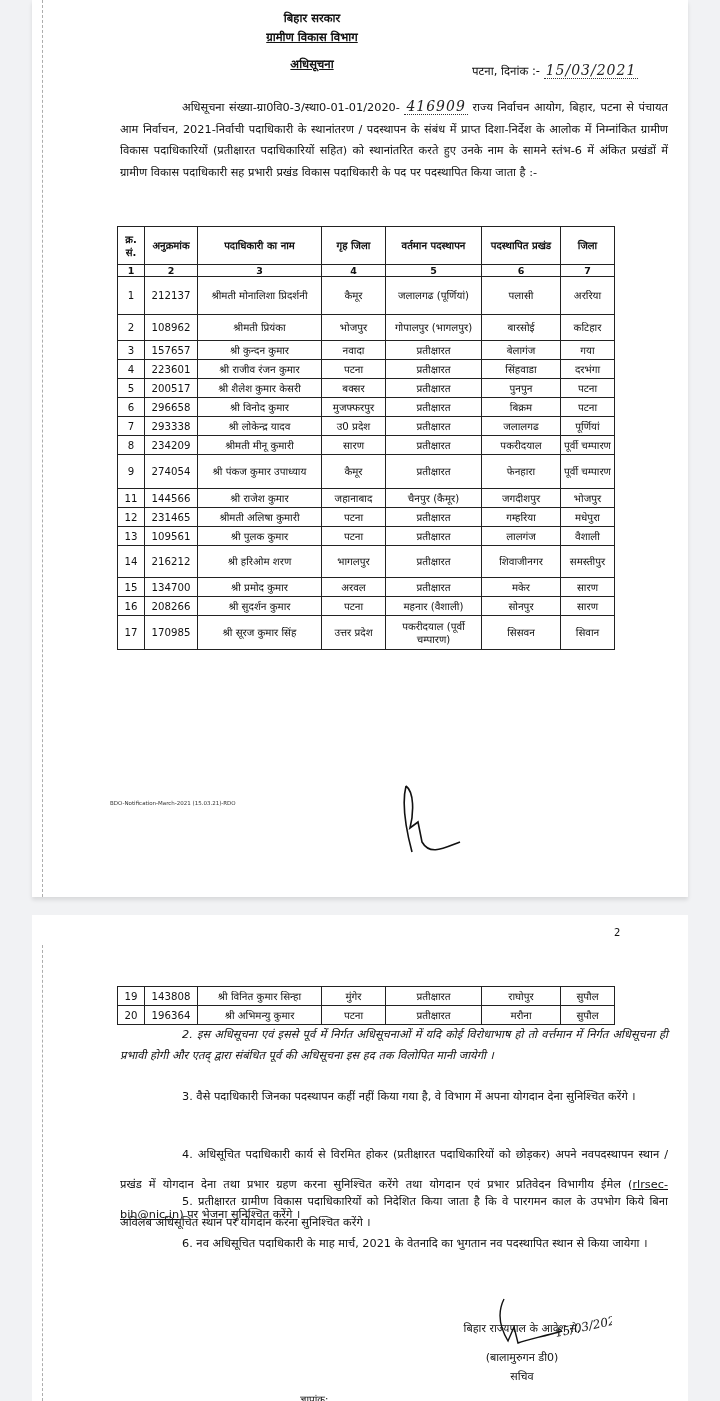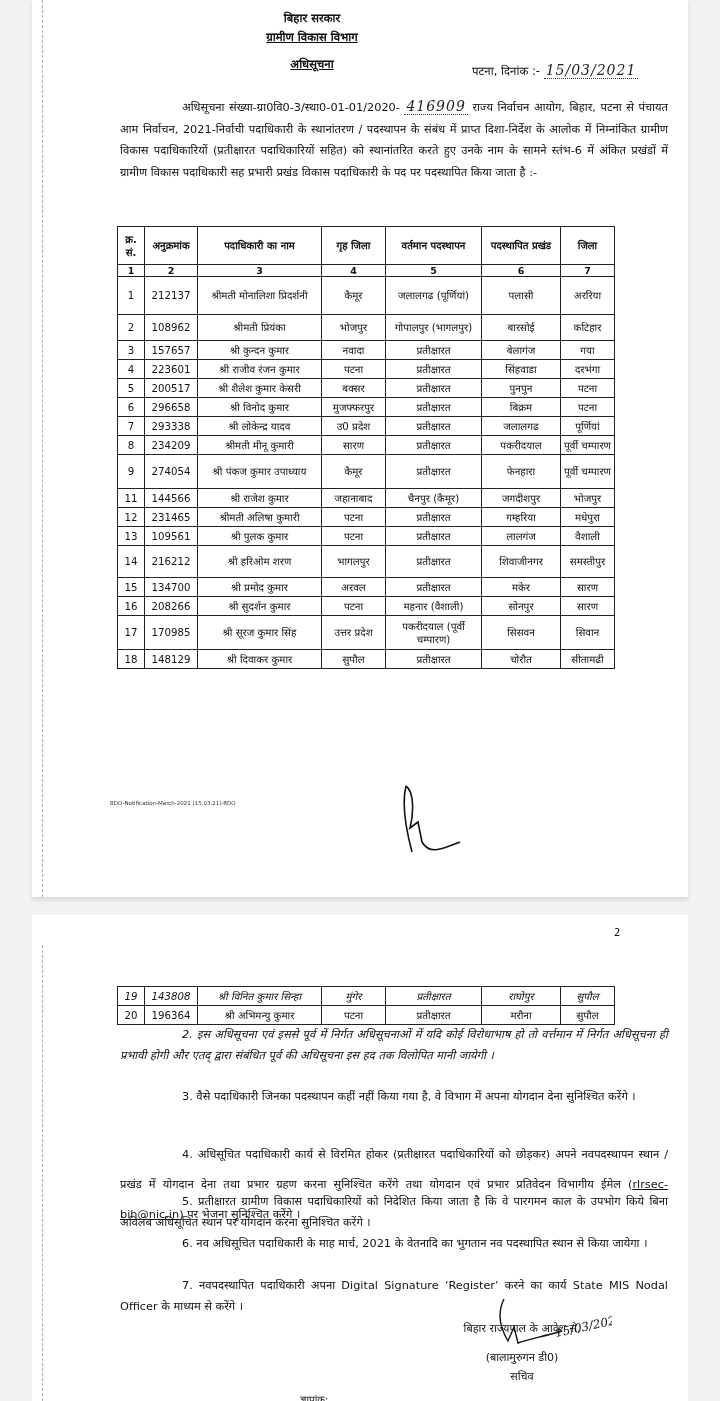--- a/index.html
+++ b/index.html
@@ -232,29 +232,20 @@
         </tr>
         <tr style="height: 34px;">
           <td>17</td>
           <td>170985</td>
           <td>श्री सूरज कुमार सिंह</td>
           <td>उत्तर प्रदेश</td>
           <td>पकरीदयाल (पूर्वी चम्पारण)</td>
           <td>सिसवन</td>
           <td>सिवान</td>
         </tr>
-        <tr style="height: 19px;">
-          <td>18</td>
-          <td>148129</td>
-          <td>श्री दिवाकर कुमार</td>
-          <td>सुपौल</td>
-          <td>प्रतीक्षारत</td>
-          <td>चोरौत</td>
-          <td>सीतामढी</td>
-        </tr>
       </tbody>
   </table>
 
   <div class="footer-ref">BDO-Notification-March-2021 (15.03.21)-RDO</div>
 
   <svg class="abs" style="left:368px;top:782px;" width="70" height="80" viewBox="0 0 70 80">
     <path d="M6 4 C2 20 4 40 12 70 M6 4 C14 10 14 30 10 46 L18 40 L22 60 C30 74 44 66 60 60" fill="none" stroke="#111" stroke-width="1.6"></path>
   </svg>
 </div>
 
@@ -266,21 +257,21 @@
     <colgroup>
       <col style="width:27px">
         <col style="width:53px">
         <col style="width:124px">
         <col style="width:64px">
         <col style="width:96px">
         <col style="width:79px">
         <col style="width:54px">
     </colgroup>
     <tbody id="tbody2">
-        <tr style="height: 19px; font-style: italic;">
+        <tr style="height: 19px;">
           <td>19</td>
           <td>143808</td>
           <td>श्री विनित कुमार सिन्हा</td>
           <td>मुंगेर</td>
           <td>प्रतीक्षारत</td>
           <td>राघोपुर</td>
           <td>सुपौल</td>
         </tr>
         <tr style="height: 19px;">
           <td>20</td>
@@ -301,23 +292,20 @@
     <span class="indent"></span><span>3. वैसे पदाधिकारी जिनका पदस्थापन कहीं नहीं किया गया है, वे विभाग में अपना योगदान देना सुनिश्चित करेंगे ।</span>
   </div>
   <div class="para" style="top:225px;line-height:30px;">
     <span class="indent"></span><span>4. अधिसूचित पदाधिकारी कार्य से विरमित होकर (प्रतीक्षारत पदाधिकारियों को छोड़कर) अपने नवपदस्थापन स्थान / प्रखंड में योगदान देना तथा प्रभार ग्रहण करना सुनिश्चित करेंगे तथा योगदान एवं प्रभार प्रतिवेदन विभागीय ईमेल (</span><span class="email">rlrsec-bih@nic.in</span><span>) पर भेजना सुनिश्चित करेंगे ।</span>
   </div>
   <div class="para" style="top:277px;line-height:20.5px;">
     <span class="indent"></span><span>5. प्रतीक्षारत ग्रामीण विकास पदाधिकारियों को निदेशित किया जाता है कि वे पारगमन काल के उपभोग किये बिना अविलंब अधिसूचित स्थान पर योगदान करना सुनिश्चित करेंगे ।</span>
   </div>
   <div class="para" style="top:319px;line-height:20.5px;">
     <span class="indent"></span><span>6. नव अधिसूचित पदाधिकारी के माह मार्च, 2021 के वेतनादि का भुगतान नव पदस्थापित स्थान से किया जायेगा ।</span>
-  </div>
-  <div class="para" style="top:361px;line-height:20.5px;">
-    <span class="indent"></span><span>7. नवपदस्थापित पदाधिकारी अपना Digital Signature ‘Register’ करने का कार्य State MIS Nodal Officer के माध्यम से करेंगे ।</span>
   </div>
 
   <div class="sig-block" style="left:410px;top:405px;width:160px;">
     <div>बिहार राज्यपाल के आदेश से,</div>
     <div style="height:14px;"></div>
     <div>(बालामुरुगन डी0)</div>
     <div style="margin-top:4px;">सचिव</div>
   </div>
   <svg class="abs" style="left:460px;top:382px;" width="120" height="60" viewBox="0 0 120 60">
     <path d="M12 2 C4 18 10 34 16 44 L22 30 L26 46 C36 42 50 40 70 34" fill="none" stroke="#111" stroke-width="1.4"></path>

